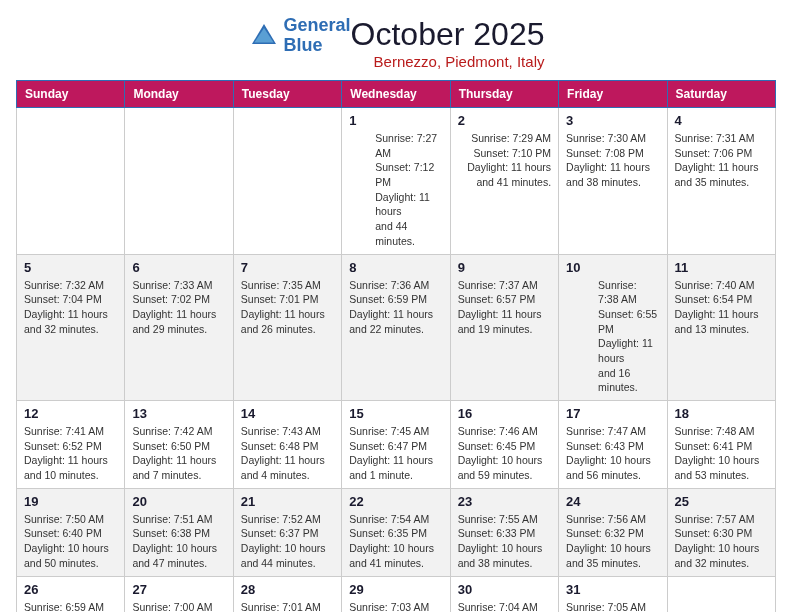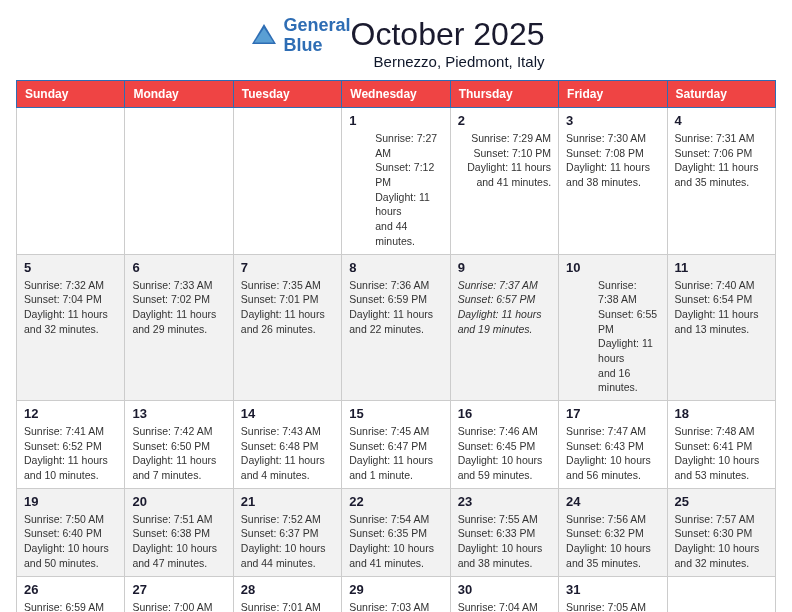--- a/index.html
+++ b/index.html
@@ -37,29 +37,29 @@
     .title-area {
       text-align: right;
     }
     .month-title {
       font-size: 32px;
       color: #1a1a2e;
       font-weight: normal;
     }
     .location-subtitle {
       font-size: 15px;
-      color: #0f172a;
+      color: #b91c1c;
     }
     .calendar-table {
       width: 100%;
       border-collapse: collapse;
       font-size: 11px;
     }
     .calendar-table th {
-      background-color: #ef4444;
+      background-color: #be185d;
       color: #fff;
       text-align: left;
       padding: 6px 8px;
       font-size: 12px;
       font-weight: bold;
       border: 1px solid #2e6db4;
     }
     .calendar-table td {
       vertical-align: top;
       padding: 5px 7px;
@@ -177,21 +177,21 @@
         </td>
         <td>
           <span class="day-number">8</span>
           <div class="day-info" style="white-space: pre-line;">Sunrise: 7:36 AM
 Sunset: 6:59 PM
 Daylight: 11 hours
 and 22 minutes.</div>
         </td>
         <td>
           <span class="day-number">9</span>
-          <div class="day-info" style="white-space: pre-line; font-style: italic;">Sunrise: 7:37 AM
+          <div class="day-info" style="white-space: pre-line;">Sunrise: 7:37 AM
 Sunset: 6:57 PM
 Daylight: 11 hours
 and 19 minutes.</div>
         </td>
         <td>
           <span class="day-number">10</span>
           <div class="day-info" style="white-space: pre-line; margin-left: 32px;">Sunrise: 7:38 AM
 Sunset: 6:55 PM
 Daylight: 11 hours
 and 16 minutes.</div>

